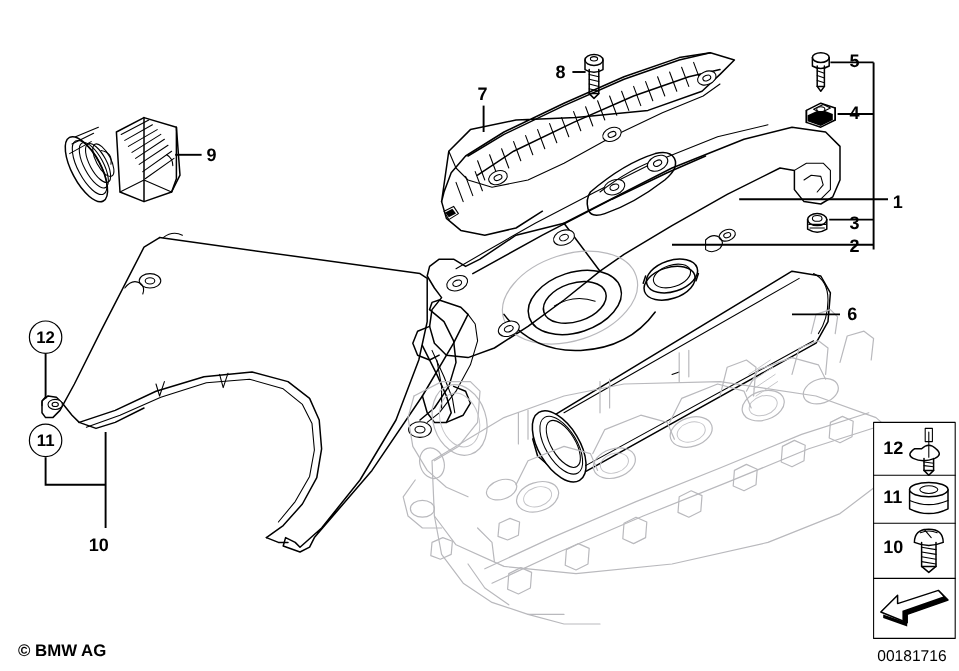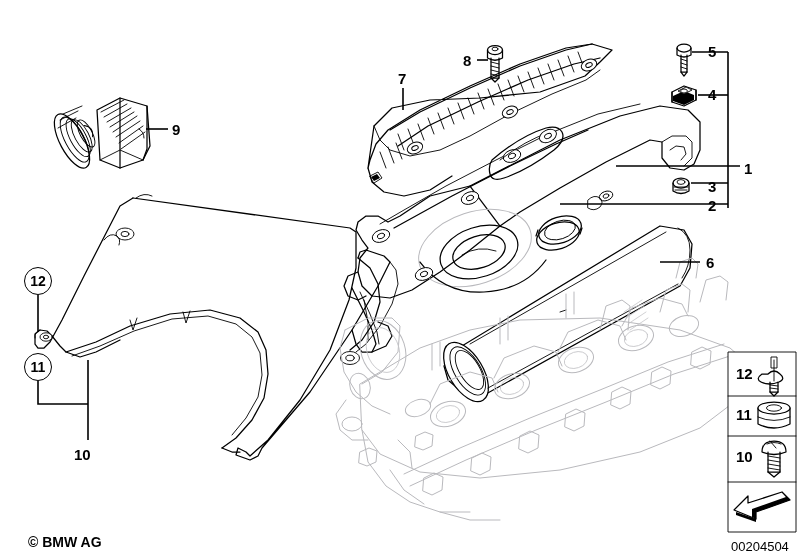--- a/index.html
+++ b/index.html
@@ -51,21 +51,21 @@
   }
   .legend-num {
     position: absolute;
     font-family: "Liberation Sans", sans-serif;
     font-weight: bold;
     font-size: 15px;
     color: #000000;
   }
   #copyright {
     position: absolute;
-    left: 28px;
+    left: 15px;
     top: 534px;
     font-family: "Liberation Sans", sans-serif;
     font-size: 14px;
     font-weight: bold;
     color: #000000;
     letter-spacing: 0px;
     white-space: nowrap;
   }
   #diagram-id {
     position: absolute;
@@ -618,15 +618,15 @@
   <span class="callout-label" style="left:74px; top:447px;">10</span>
 
   <div class="circle-label" style="left:24px; top:353px;">11</div>
   <div class="circle-label" style="left:24px; top:267px;">12</div>
 
   <span class="legend-num" style="left:736px; top:365px;">12</span>
   <span class="legend-num" style="left:736px; top:406px;">11</span>
   <span class="legend-num" style="left:736px; top:448px;">10</span>
 
   <div id="copyright">© BMW AG</div>
-  <div id="diagram-id">00204504</div>
+  <div id="diagram-id">00181716</div>
 
 </div>
 
 </body></html>

